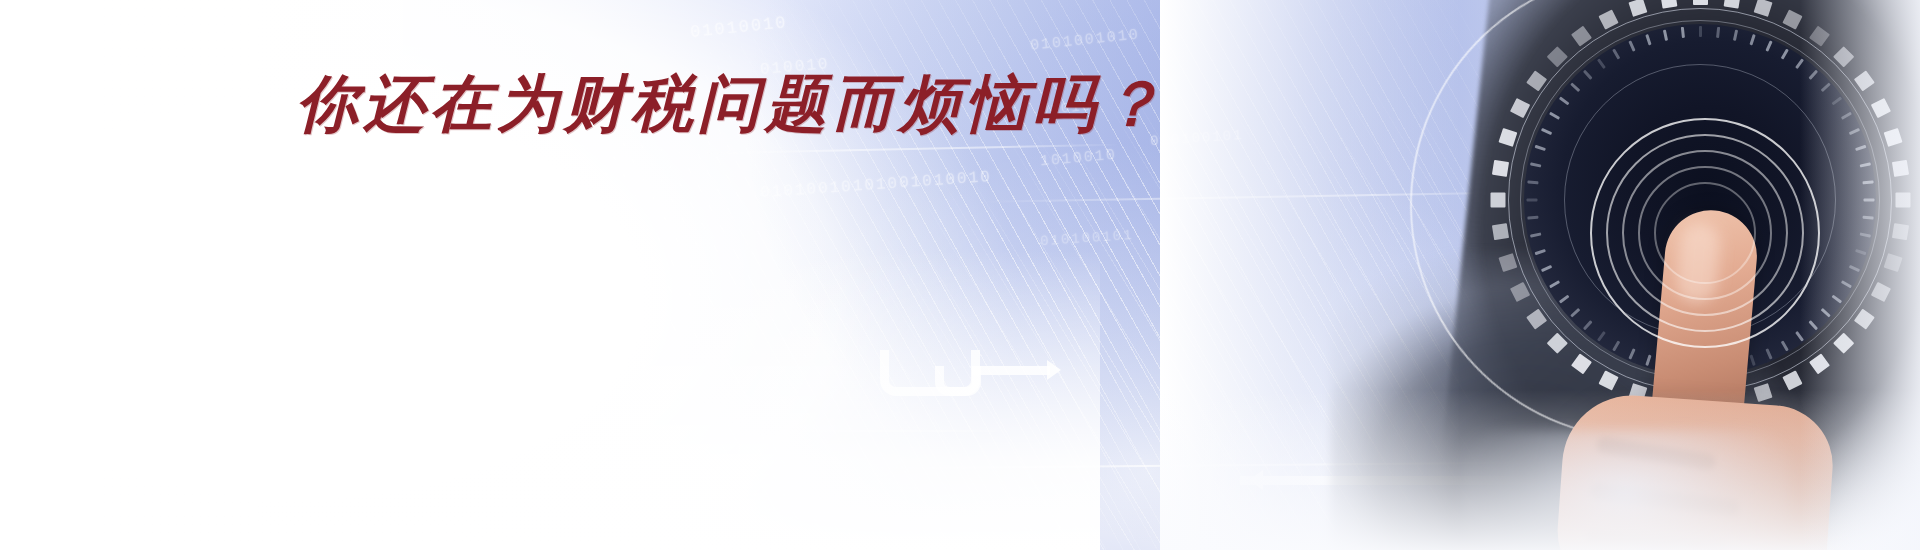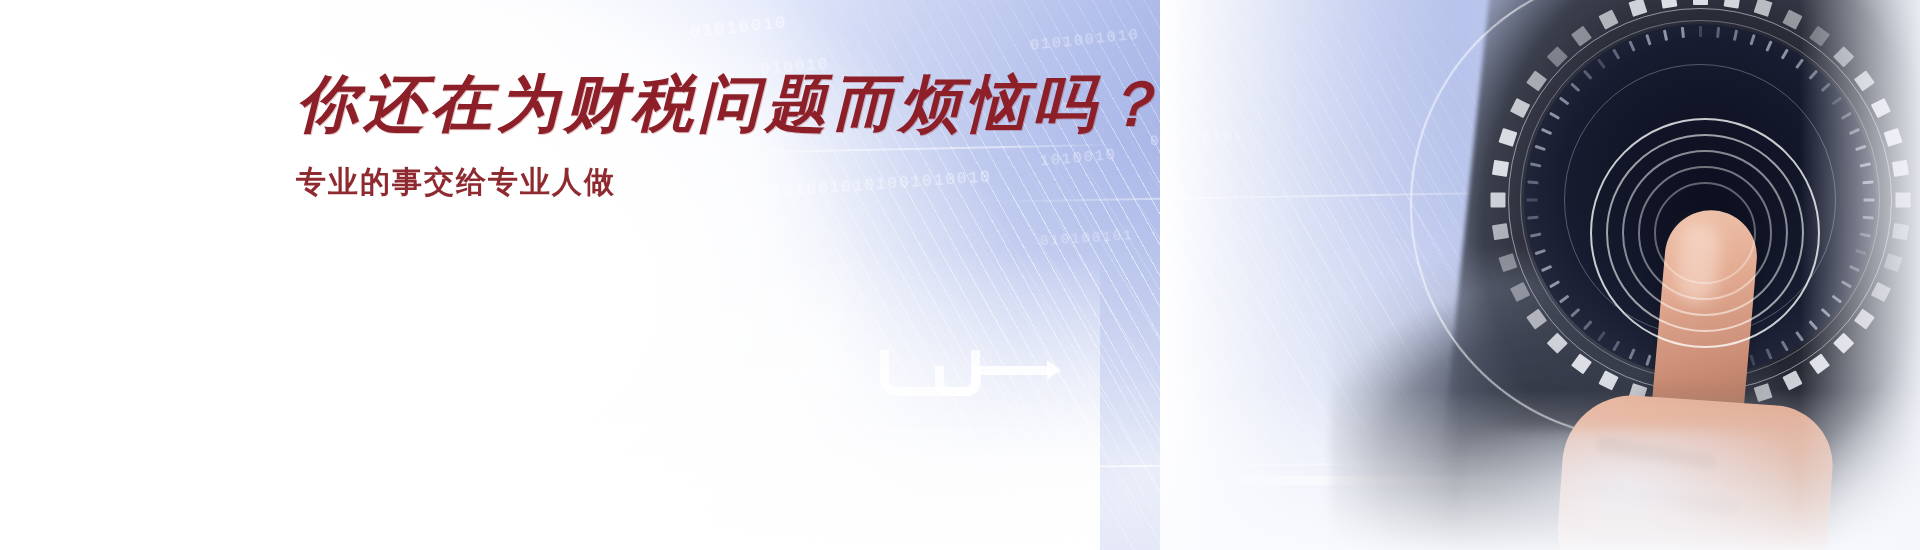--- a/index.html
+++ b/index.html
@@ -458,16 +458,15 @@
     <div class="photo-fade-left"></div>
     <div class="photo-fade-bottom"></div>
   </div>
 
   <div class="bg-white-left"></div>
   <div class="bg-white-bottom"></div>
   <div class="bg-edge-right"></div>
 
   <div class="content">
     <div class="headline">你还在为财税问题而烦恼吗？</div>
-    <div class="subhead">专业的事交给专业人做</div>
   </div>
 
 </div>
 
 </body></html>

